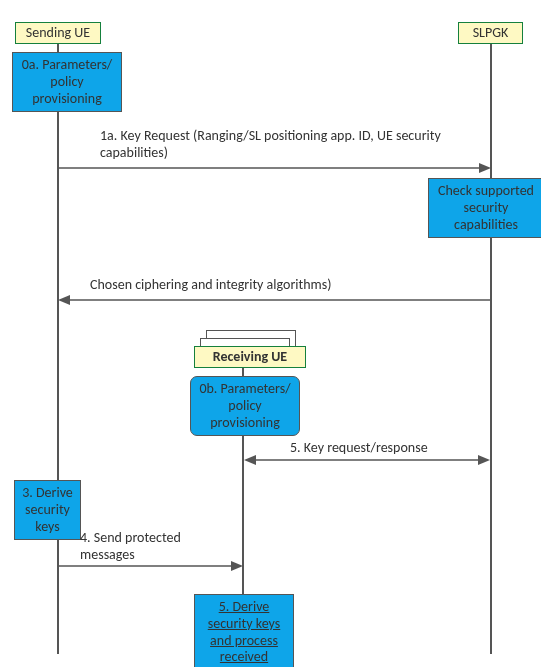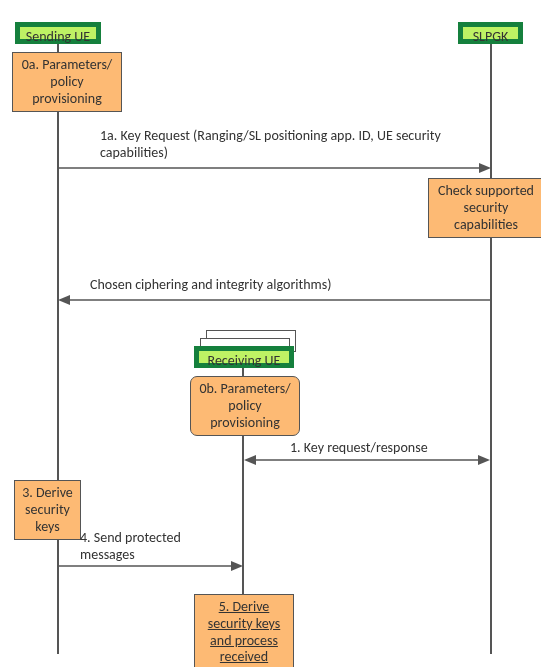--- a/index.html
+++ b/index.html
@@ -11,36 +11,36 @@
     color: #333333;
   }
   .canvas {
     position: relative;
     width: 541px;
     height: 667px;
     background: #ffffff;
   }
   .lifeline-head {
     position: absolute;
-    border: 5px solid #15803d;
-    background: #bef264;
+    border: 1px solid #15803d;
+    background: #fef9c3;
     text-align: center;
     padding: 2px 4px;
     box-sizing: border-box;
     line-height: 1.1;
   }
   .lifeline-line {
     position: absolute;
     width: 2px;
     background: #555555;
   }
   .note-box {
     position: absolute;
     border: 1px solid #555555;
-    background: #fdba74;
+    background: #0ea5e9;
     text-align: center;
     padding: 4px 5px;
     box-sizing: border-box;
     line-height: 1.2;
   }
   .msg-label {
     position: absolute;
     text-align: left;
     line-height: 1.2;
   }
@@ -77,21 +77,21 @@
 
   <div class="lifeline-head" style="left:15px; top:22px; width:86px; height:22px;">
     <span>Sending UE</span>
   </div>
   <div class="lifeline-head" style="left:458px; top:22px; width:65px; height:22px;">
     <span>SLPGK</span>
   </div>
 
   <div class="stacked-shadow" style="left:206px; top:330px; width:90px; height:22px;"></div>
   <div class="stacked-shadow" style="left:200px; top:338px; width:90px; height:22px;"></div>
-  <div class="lifeline-head" style="left:194px; top:346px; width:100px; height:22px;">
+  <div class="lifeline-head" style="left:194px; top:346px; width:112px; height:22px;font-weight:bold;">
     <span>Receiving UE</span>
   </div>
 
   <div class="note-box" style="left:12px; top:52px; width:110px;">
     <span>0a. Parameters/ policy provisioning</span>
   </div>
 
   <div class="note-box" style="left:428px; top:178px; width:116px;">
     <span>Check supported security capabilities</span>
   </div>
@@ -112,21 +112,21 @@
     <span>1a. Key Request (Ranging/SL positioning app. ID, UE security</span><br>
     <span>capabilities)</span>
   </div>
 
   <div class="msg-label" style="left:90px; top:260px; width:380px;">
     <br>
     <span>Chosen ciphering and integrity algorithms)</span>
   </div>
 
   <div class="msg-label" style="left:290px; top:440px; width:180px;">
-    <span>1. Key request/response</span>
+    <span>5. Key request/response</span>
   </div>
 
   <div class="msg-label" style="left:80px; top:530px; width:140px;">
     <span>4. Send protected</span><br>
     <span>messages</span>
   </div>
 
   <svg class="arrows">
 
     <line class="arrow-path" x1="58" y1="168" x2="483" y2="168"></line>

